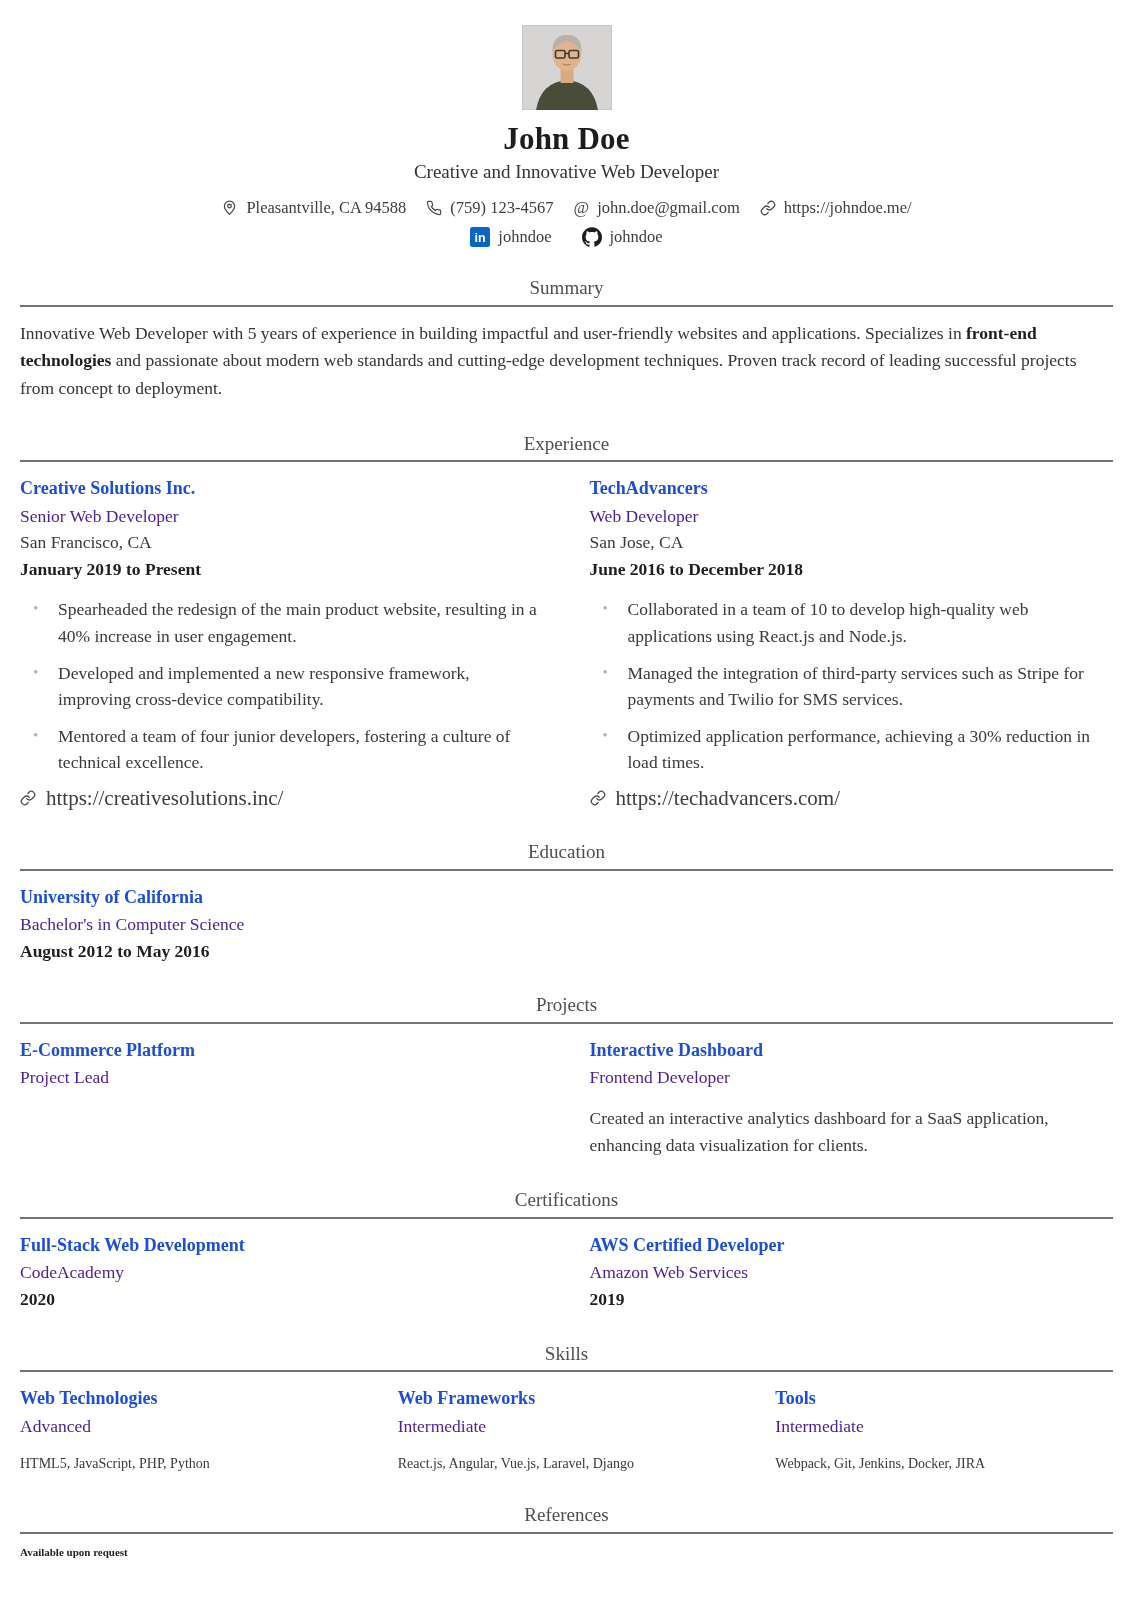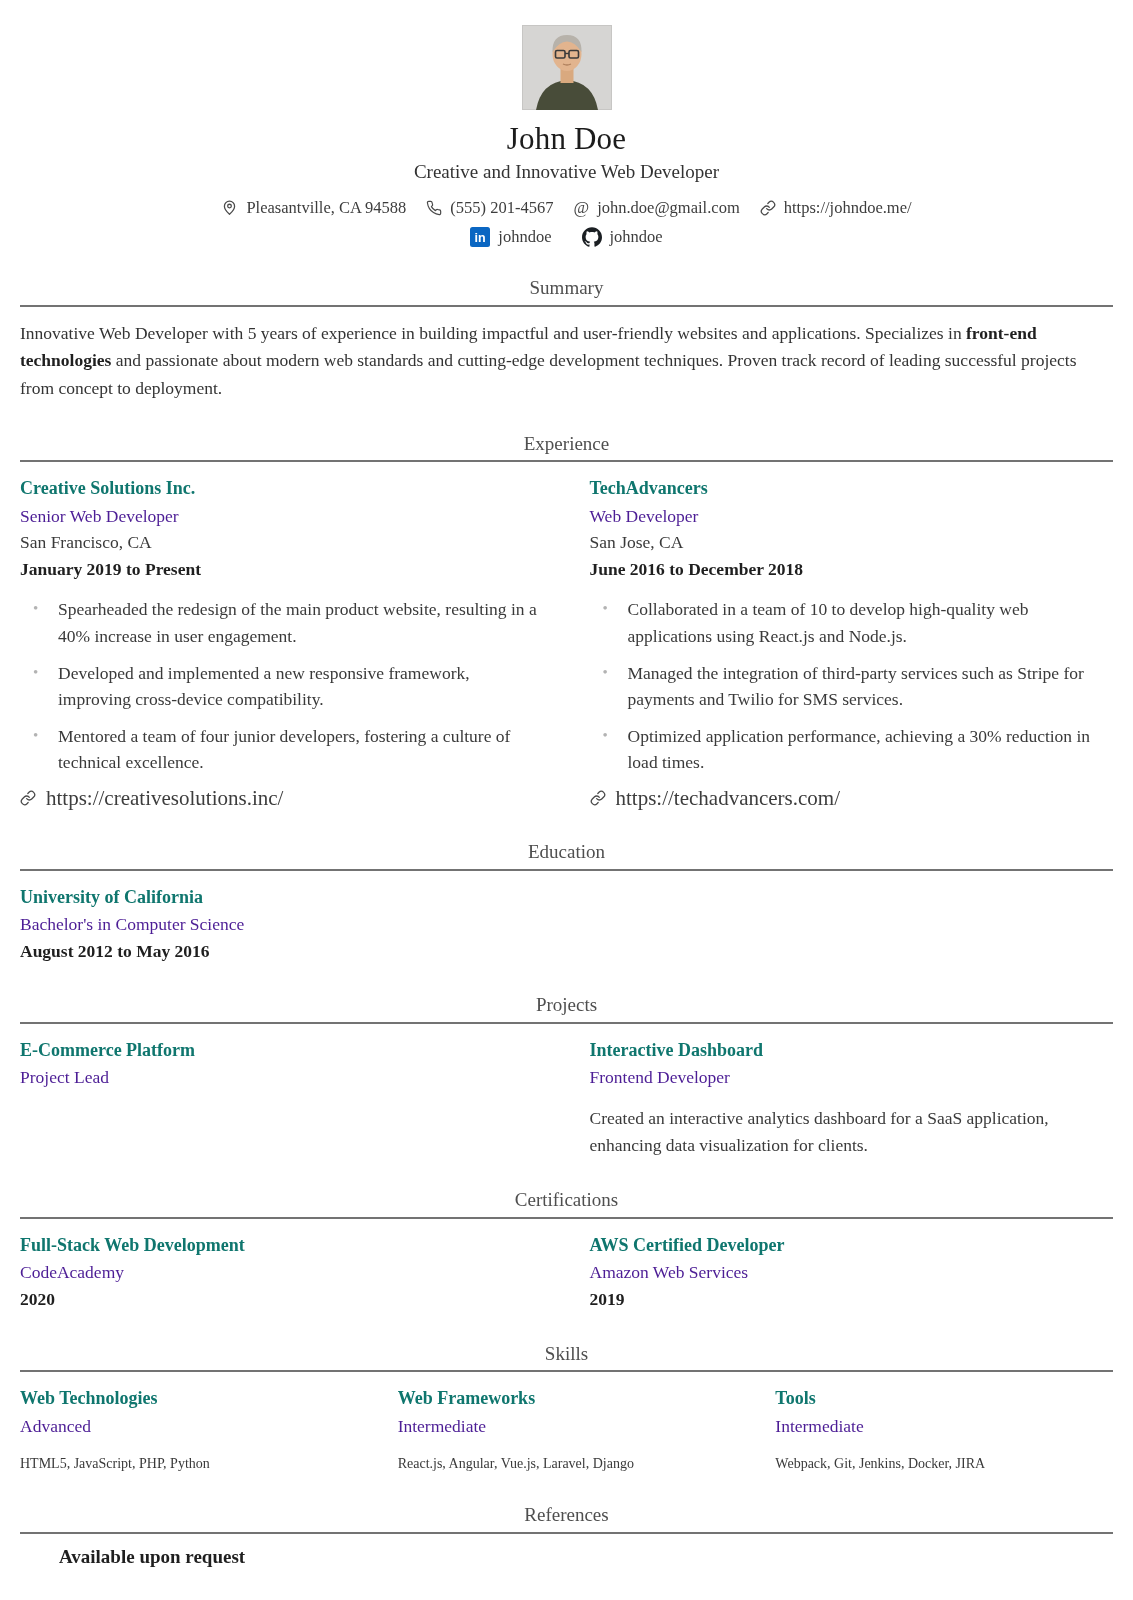--- a/index.html
+++ b/index.html
@@ -9,21 +9,21 @@
     font-family: "Liberation Serif", serif;
     color: #383838;
   }
   .page { padding: 25px 20px 30px; }
 
   
   .header { text-align: center; }
   .photo-wrap { display: flex; justify-content: center; }
   .photo { width: 90px; height: 85px; display: block; }
   .name {
-    font-size: 31px; font-weight: 400; color: #1c1c1c;
+    font-size: 31px; font-weight: 700; color: #1c1c1c;
     margin: 10px 0 2px; line-height: 1.2; letter-spacing: .2px;
   }
   .headline { font-size: 19px; color: #333333; line-height: 1.35; }
   .contact-row {
     display: flex; justify-content: center; align-items: center;
     gap: 20px; margin-top: 13px; font-size: 16.5px; color: #3d3d3d;
   }
   .contact-row.social { margin-top: 9px; gap: 30px; }
   .contact-item { display: flex; align-items: center; gap: 8px; }
   .cicon { display: inline-flex; align-items: center; color: #4a4a4a; }
@@ -38,21 +38,21 @@
   }
   .rule { border: none; border-top: 2px solid #737373; margin: 5px 0 0; }
   .section-body { margin-top: 13px; }
 
   .summary-text { font-size: 17.5px; line-height: 1.58; color: #343434; margin: 13px 0 0; }
   .summary-text b { color: #1f1f1f; }
 
   .grid-2 { display: grid; grid-template-columns: 1fr 1fr; column-gap: 46px; }
   .grid-3 { display: grid; grid-template-columns: 1fr 1fr 1fr; column-gap: 40px; }
 
-  .org   { font-size: 18px; font-weight: 700; color: #0f766e; line-height: 1.52; }
+  .org   { font-size: 18px; font-weight: 700; color: #1d4ed8; line-height: 1.52; }
   .role  { font-size: 17.5px; color: #4c1d95; line-height: 1.52; }
   .loc   { font-size: 17.5px; color: #3a3a3a; line-height: 1.52; }
   .dates { font-size: 17.5px; font-weight: 700; color: #1f1f1f; line-height: 1.52; }
 
   ul.bullets { list-style: none; margin: 14px 0 0; padding: 0 0 0 13px; }
   ul.bullets li {
     position: relative; padding-left: 25px; margin-bottom: 10px;
     font-size: 17.5px; line-height: 1.52; color: #3a3a3a;
   }
   ul.bullets li::before {
@@ -60,21 +60,21 @@
     color: #b3b3b3; font-size: 15px;
   }
 
   .link-row {
     display: flex; align-items: center; gap: 10px;
     margin-top: 6px; font-size: 21px; color: #3d3d3d;
   }
 
   .proj-desc { font-size: 17.5px; line-height: 1.55; color: #3a3a3a; margin: 14px 0 0; }
   .skill-items { font-size: 14px; color: #3a3a3a; line-height: 1.5; margin-top: 14px; }
-  .ref-text { font-size: 19px; font-weight: 700; color: #1f1f1f; margin-top: 12px; margin-left: 39px; }
+  .ref-text { font-size: 11px; font-weight: 700; color: #1f1f1f; margin-top: 12px; }
 </style>
 </head>
 <body>
 
 <div class="page">
 
   <div class="header">
     <div class="photo-wrap">
       <svg class="photo" viewBox="0 0 90 85" aria-hidden="true">
         <rect width="90" height="85" fill="#d6d5d3"></rect>
@@ -103,21 +103,21 @@
         </span>
         <span>Pleasantville, CA 94588</span>
       </span>
 
       <span class="contact-item">
         <span class="cicon">
           <svg width="16" height="16" viewBox="0 0 24 24" fill="none" stroke="currentColor" stroke-width="1.8" stroke-linecap="round" stroke-linejoin="round">
             <path d="M22 16.92v3a2 2 0 0 1-2.18 2 19.79 19.79 0 0 1-8.63-3.07 19.5 19.5 0 0 1-6-6A19.79 19.79 0 0 1 2.12 4.18 2 2 0 0 1 4.11 2h3a2 2 0 0 1 2 1.72c.13.96.36 1.9.7 2.81a2 2 0 0 1-.45 2.11L8.09 9.91a16 16 0 0 0 6 6l1.27-1.27a2 2 0 0 1 2.11-.45c.91.34 1.85.57 2.81.7A2 2 0 0 1 22 16.92z"></path>
           </svg>
         </span>
-        <span>(555) 201-4567</span>
+        <span>(759) 123-4567</span>
       </span>
 
       <span class="contact-item">
         <span class="cicon at-glyph">@</span>
         <span>john.doe@gmail.com</span>
       </span>
 
       <span class="contact-item">
         <span class="cicon">
           <svg width="16" height="16" viewBox="0 0 24 24" fill="none" stroke="currentColor" stroke-width="1.9" stroke-linecap="round" stroke-linejoin="round">

